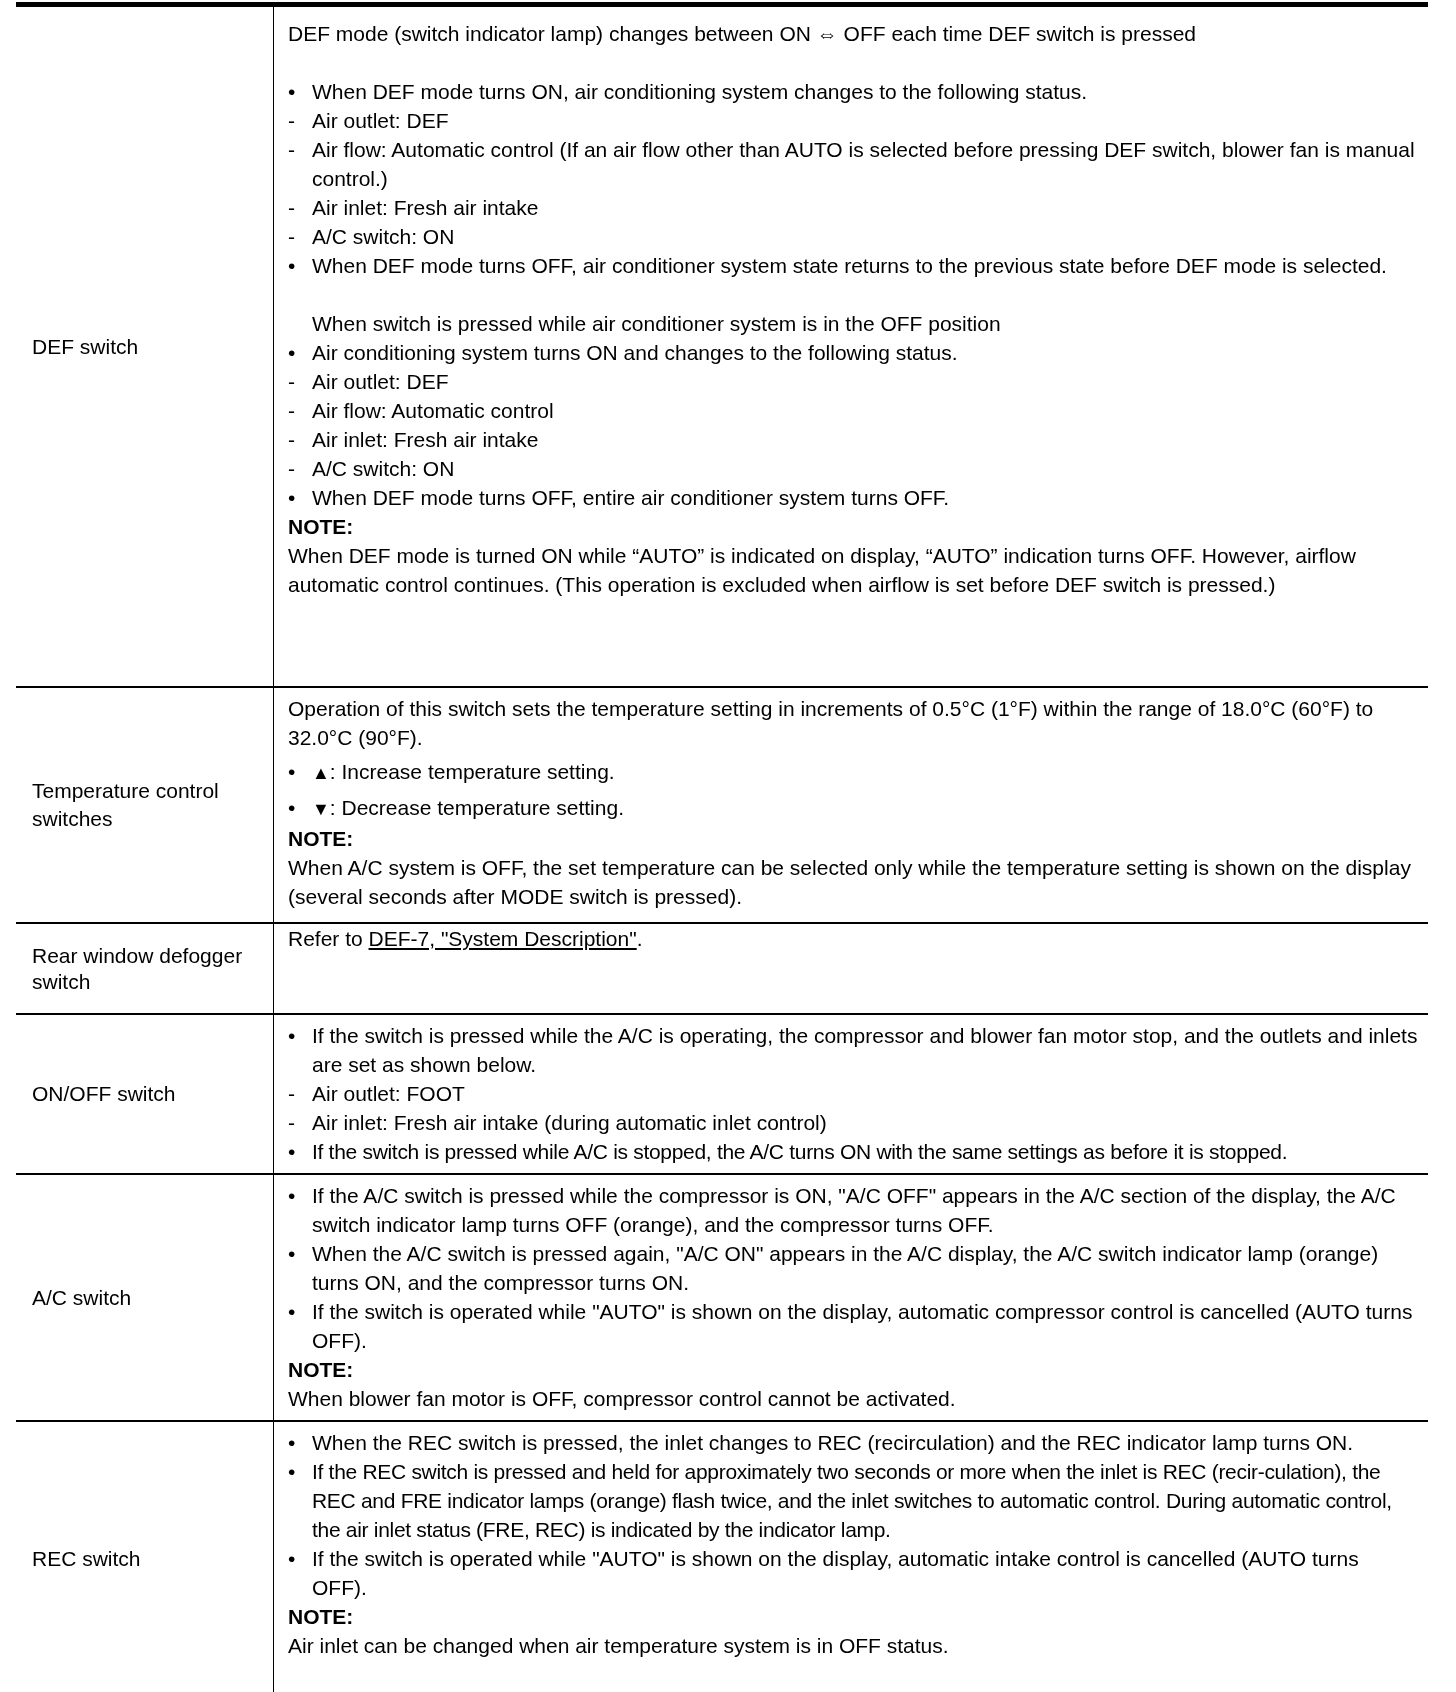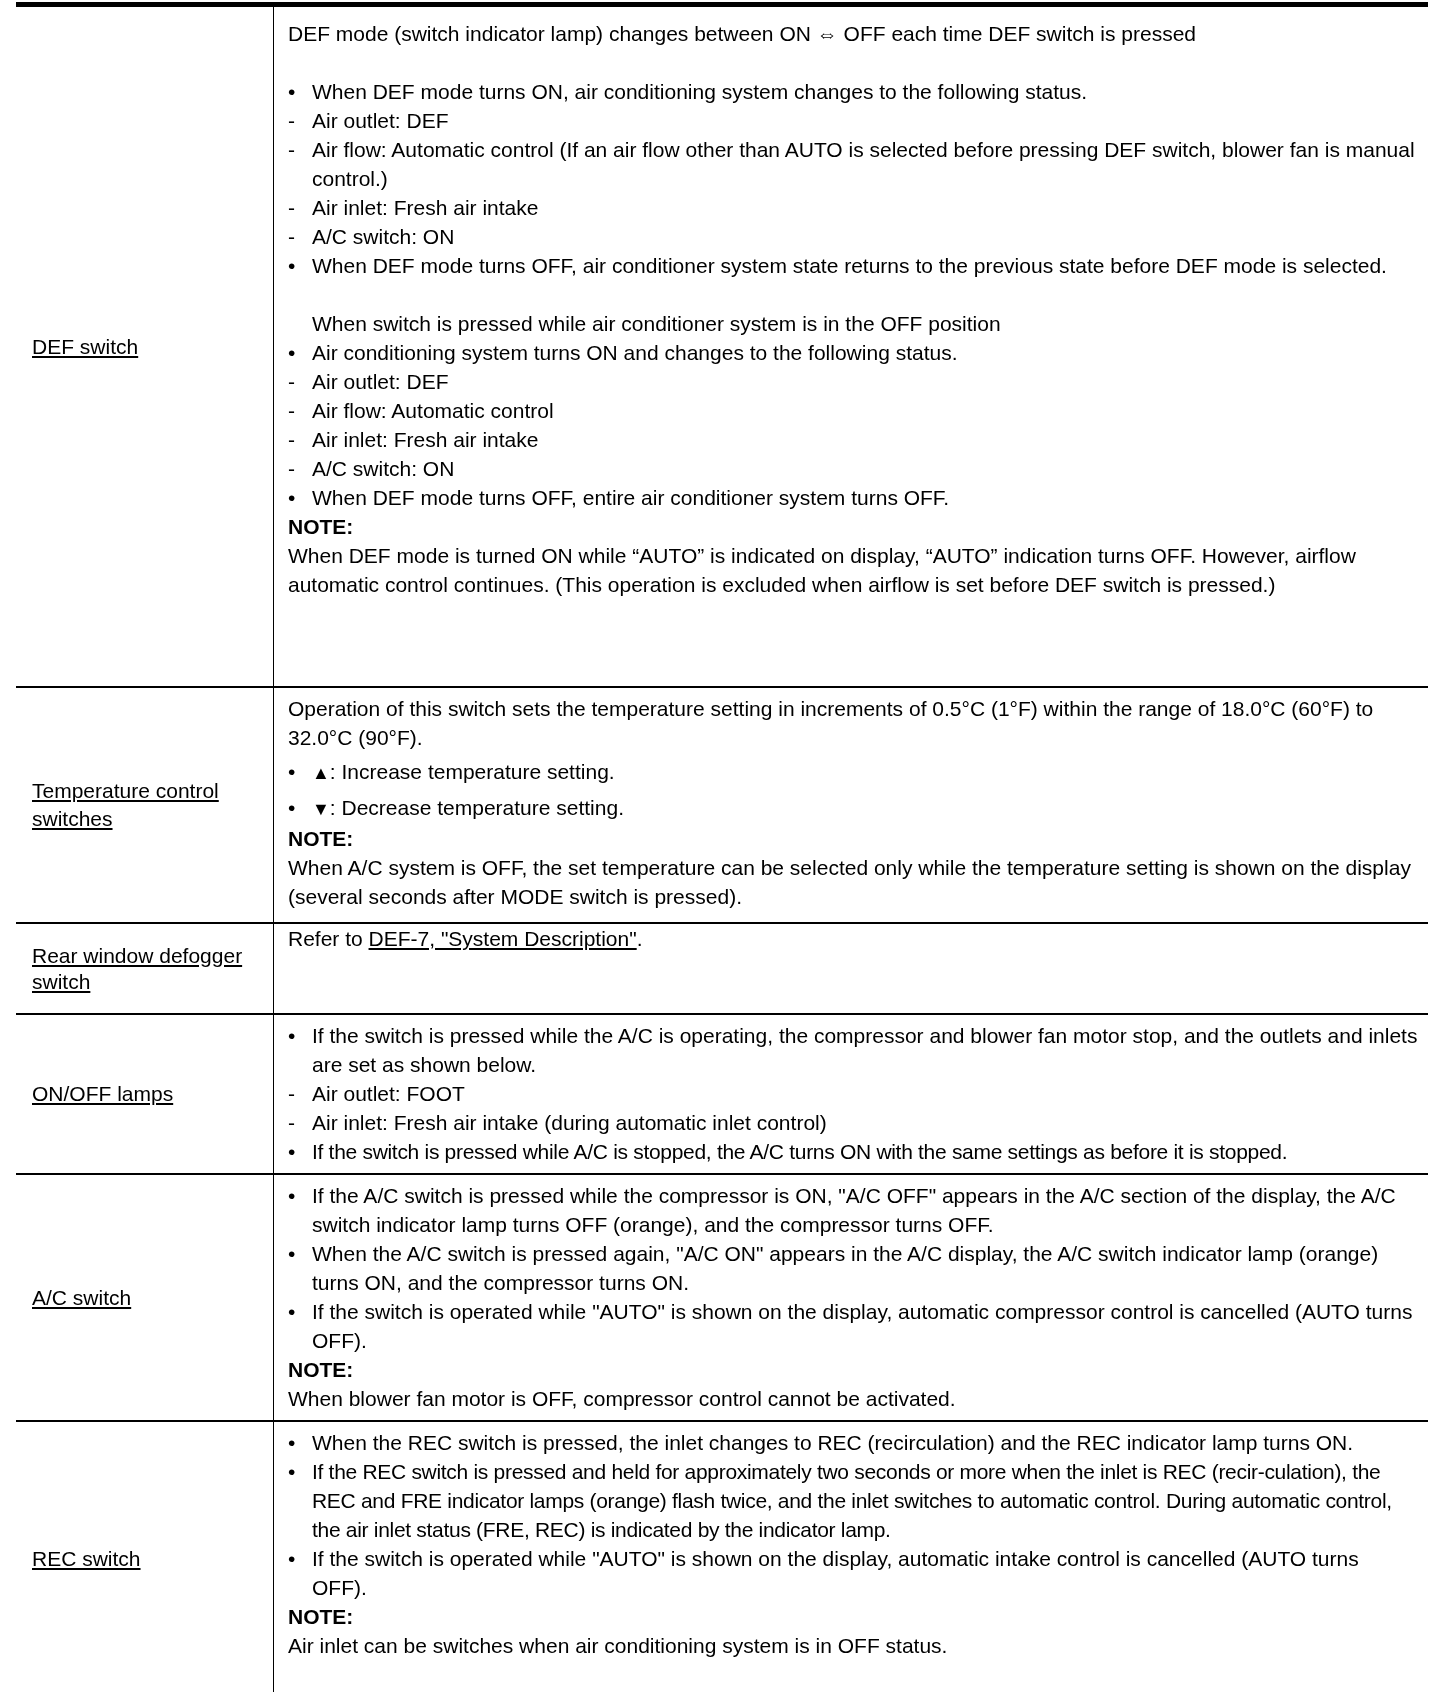--- a/index.html
+++ b/index.html
@@ -4,21 +4,21 @@
 <style>
   html, body { margin: 0; padding: 0; background: #ffffff; }
   body { width: 1456px; height: 1692px; position: relative; overflow: hidden;
          font-family: "Liberation Sans", "DejaVu Sans", sans-serif; color: #000; }
   .table { position: absolute; left: 16px; top: 2px; width: 1412px;
            border-top: 5px solid #000; border-bottom: 5px solid #000; }
   .row { display: flex; border-bottom: 2px solid #000; box-sizing: border-box; }
   .row:last-child { border-bottom: none; }
   .cell-name { width: 258px; flex: 0 0 258px; border-right: 1px solid #000;
                display: flex; align-items: center; padding: 0 8px 0 16px; box-sizing: border-box;
-               font-size: 21px; line-height: 28px; text-decoration: underline; }
+               font-size: 21px; line-height: 28px; }
   .cell-desc { flex: 1; padding: 6px 10px 6px 14px; font-size: 21px; line-height: 29px; box-sizing: border-box; }
   .line { display: flex; }
   .line .mark { width: 24px; flex: 0 0 24px; text-align: left; }
   .line .txt { flex: 1; }
   .indent { padding-left: 24px; }
   .gap { height: 29px; }
   .note { font-weight: bold; }
   .link { text-decoration: underline; cursor: pointer; }
   .arrow-icon { font-size: 18px; }
 </style>
@@ -107,21 +107,21 @@
   <div class="row" style="height:91px">
     <div class="cell-name" style="line-height:26px;padding-right:6px">Rear window defogger switch</div>
     <div class="cell-desc" style="display:flex;align-items:flex-start;padding-top:0;padding-bottom:0">
       <span style="white-space:pre">Refer to </span>
         <span class="link">DEF-7, "System Description"</span>
         <span>.</span>
     </div>
   </div>
 
   <div class="row" style="height:160px">
-    <div class="cell-name">ON/OFF lamps</div>
+    <div class="cell-name">ON/OFF switch</div>
     <div class="cell-desc">
       <div class="line">
           <span class="mark">•</span>
           <span class="txt">If the switch is pressed while the A/C is operating, the compressor and blower fan motor stop, and the outlets and inlets are set as shown below.</span>
         </div>
       <div class="line">
           <span class="mark">-</span>
           <span class="txt">Air outlet: FOOT</span>
         </div>
       <div class="line">
@@ -164,17 +164,17 @@
         </div>
       <div class="line">
           <span class="mark">•</span>
           <span class="txt" style="letter-spacing:-0.3px">If the REC switch is pressed and held for approximately two seconds or more when the inlet is REC (recir-culation), the REC and FRE indicator lamps (orange) flash twice, and the inlet switches to automatic control. During automatic control, the air inlet status (FRE, REC) is indicated by the indicator lamp.</span>
         </div>
       <div class="line">
           <span class="mark">•</span>
           <span class="txt">If the switch is operated while "AUTO" is shown on the display, automatic intake control is cancelled (AUTO turns OFF).</span>
         </div>
       <div class="note">NOTE:</div>
-      <div>Air inlet can be switches when air conditioning system is in OFF status.</div>
+      <div>Air inlet can be changed when air temperature system is in OFF status.</div>
     </div>
   </div>
 
 </div>
 
 </body></html>

